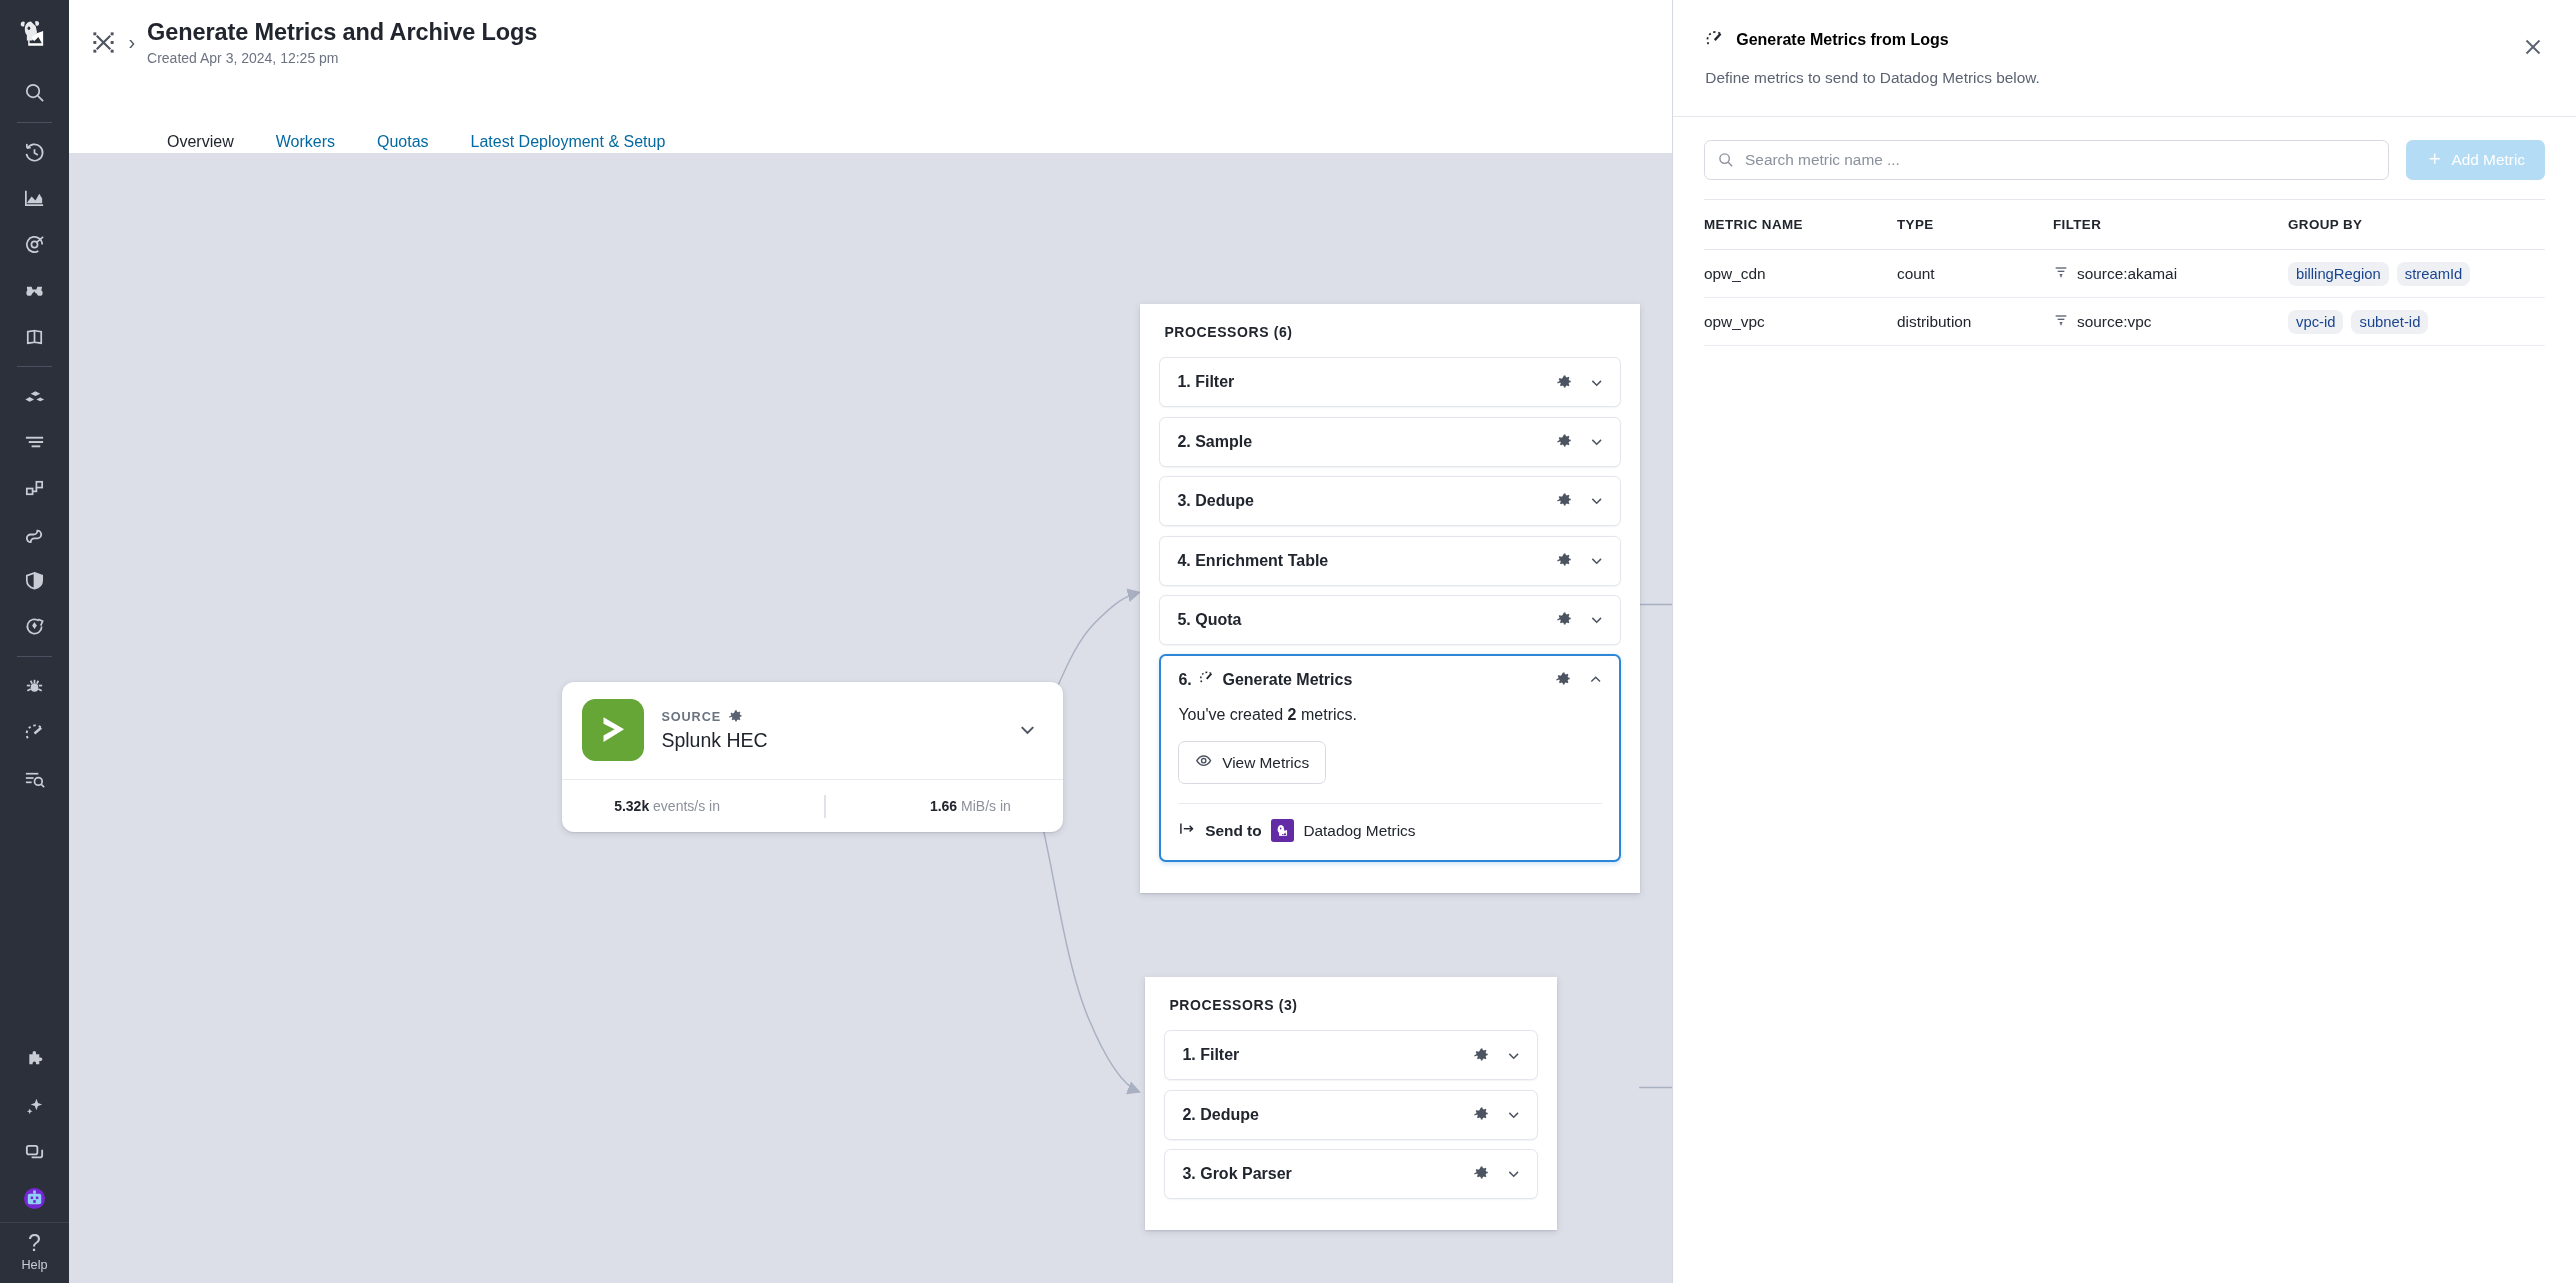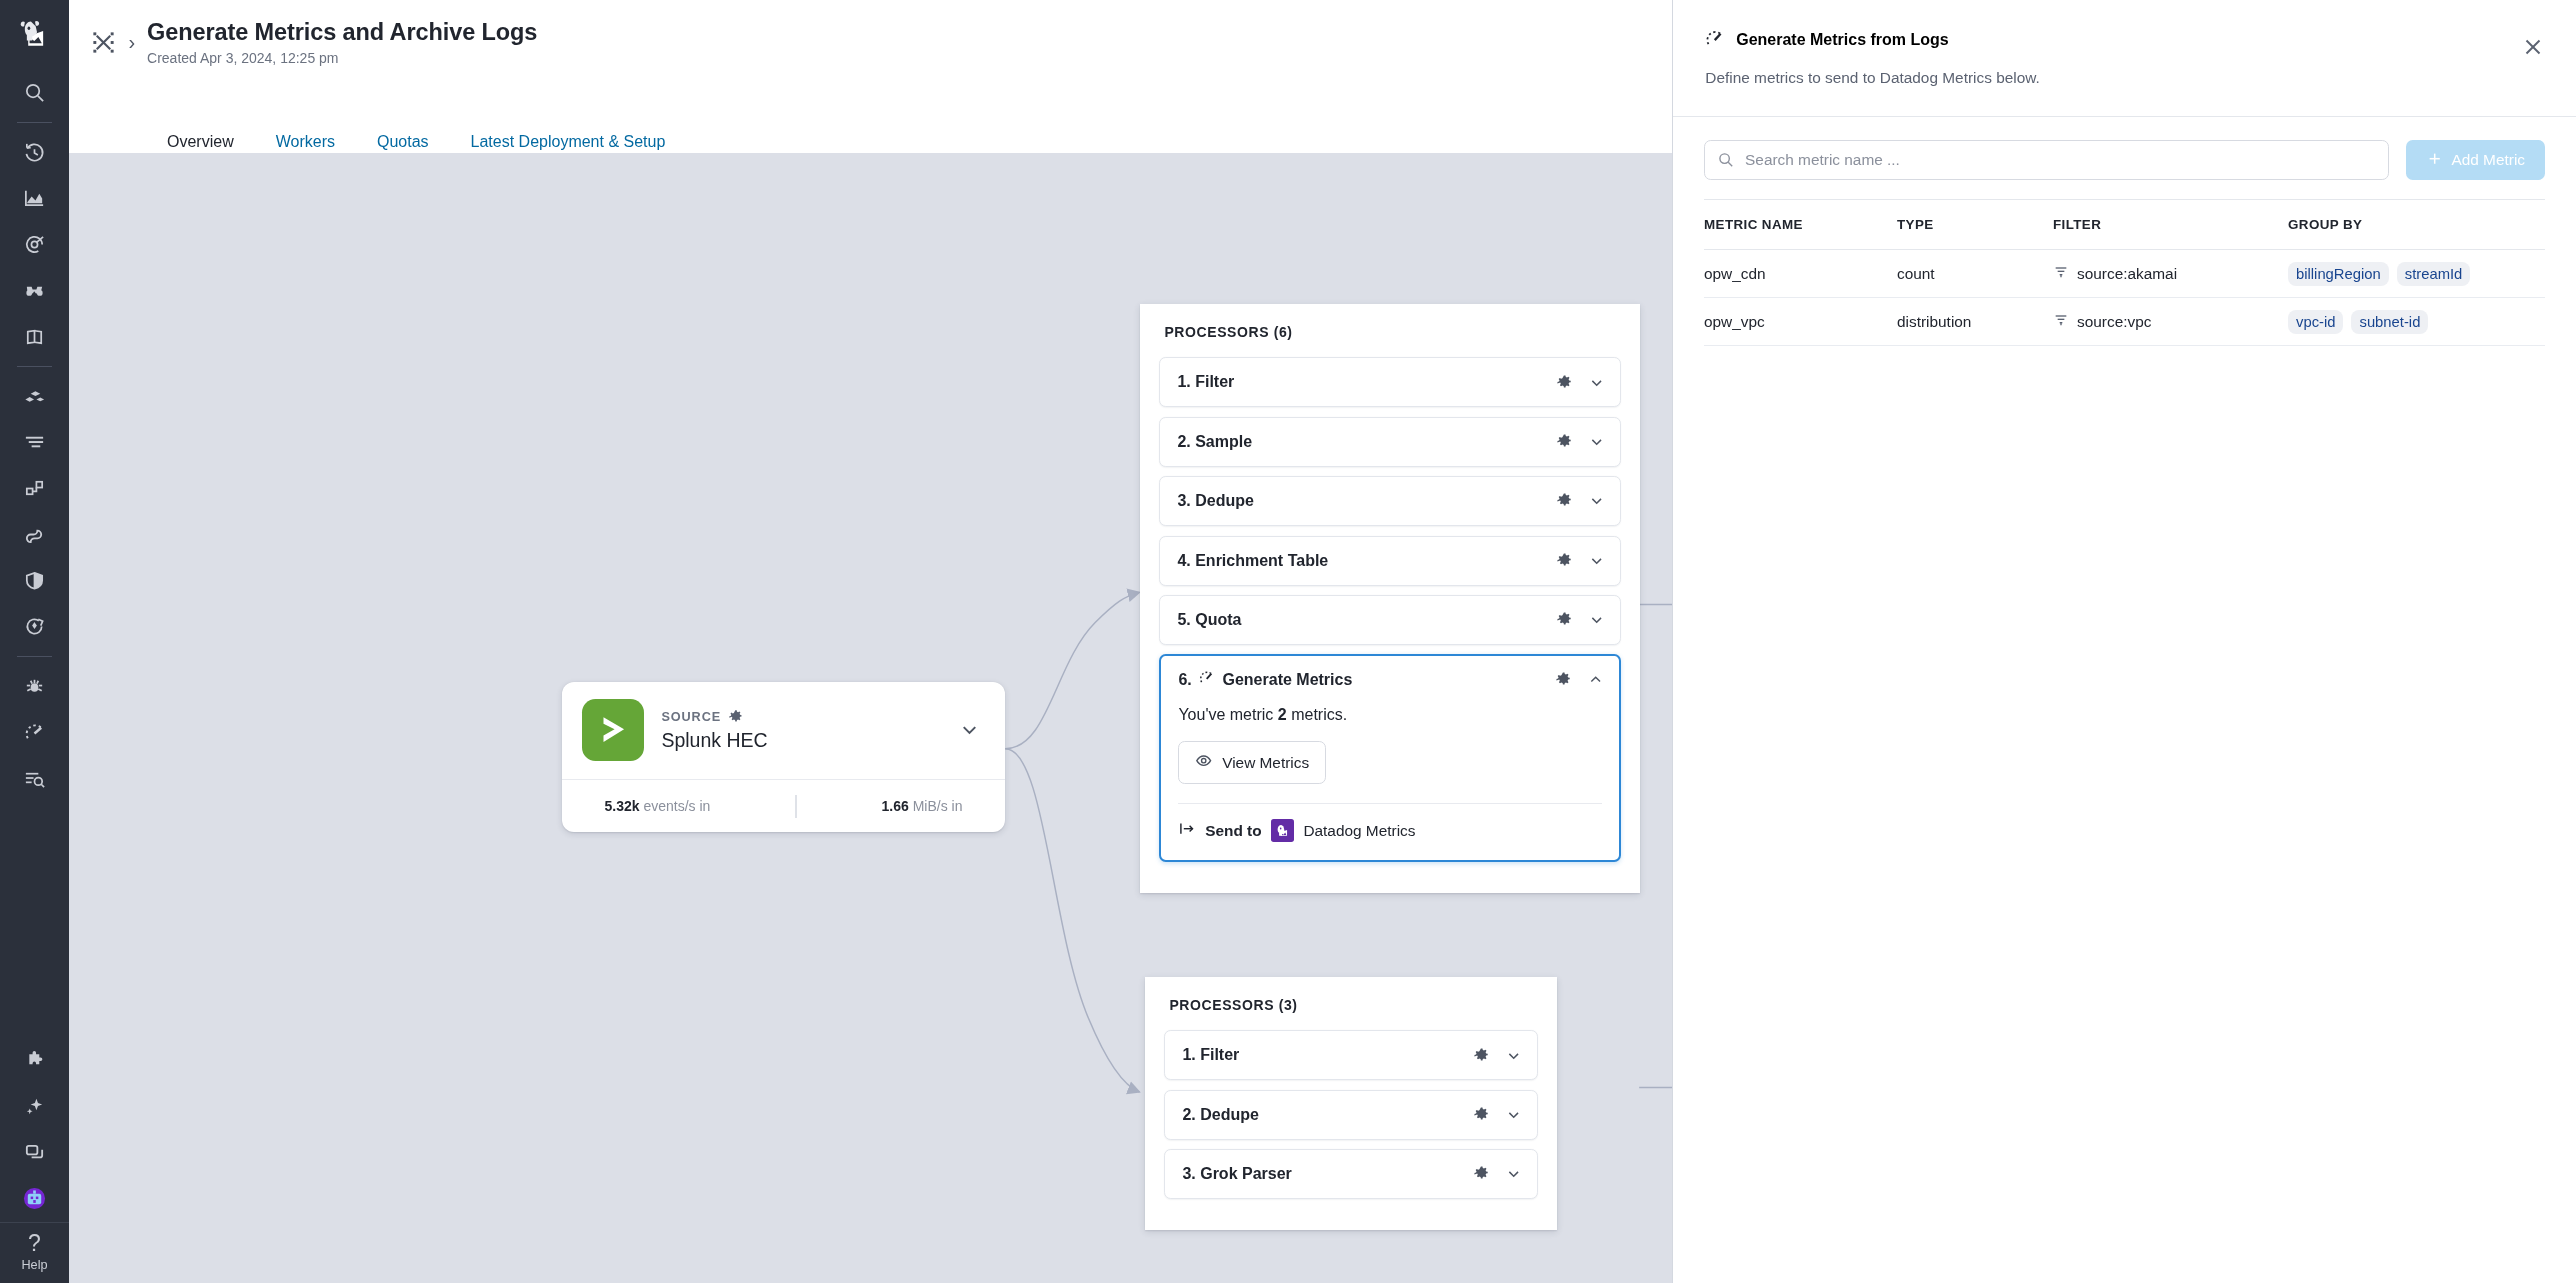--- a/index.html
+++ b/index.html
@@ -63,21 +63,21 @@
 
   
   .canvas {
     position: absolute; left: 0; top: 153px; width: 1603px; height: 1131px;
     background: #dcdfe7; overflow: hidden;
   }
   .canvas-svg { position: absolute; left: 0; top: 0; width: 1603px; height: 1131px; }
 
   
   .node-source {
-    position: absolute; left: 493px; top: 529px; width: 443px;
+    position: absolute; left: 493px; top: 529px; width: 501px;
     background: #fff; border-radius: 12px;
     box-shadow: 0 2px 6.7px rgba(40,50,70,.14), 0 0.7px 1.3px rgba(40,50,70,.10);
     z-index: 4;
   }
   .src-main { display: flex; align-items: center; padding: 17.4px 20px 17.4px 20px; gap: 17.4px; }
   .splunk-logo {
     width: 62px; height: 62px; border-radius: 13.4px; background: #65a637;
     flex: 0 0 62px; display: flex; align-items: center; justify-content: center;
   }
   .src-text { flex: 1 1 auto; display: flex; flex-direction: column; gap: 4px; }
@@ -558,21 +558,21 @@
               </span>
               <span class="chev">
                 <svg width="17.4" height="17.4" viewBox="0 0 24 24" fill="none" stroke="#4d5461" stroke-width="2">
                     <path d="M6 14.5 L12 8.5 L18 14.5"></path>
                   </svg>
               </span>
             </div>
           </div>
           <div class="proc-body">
             <div class="proc-desc">
-              <span>You've metric </span><b>2</b><span> metrics.</span>
+              <span>You've created </span><b>2</b><span> metrics.</span>
             </div>
             <button class="btn-ghost">
               <span>
                 <svg width="17.4" height="17.4" viewBox="0 0 24 24" fill="none" stroke="#4d5461" stroke-width="1.9">
                   <path d="M2.5 12 C5.5 7 8.8 5.5 12 5.5 C15.2 5.5 18.5 7 21.5 12 C18.5 17 15.2 18.5 12 18.5 C8.8 18.5 5.5 17 2.5 12 Z"></path>
                   <circle cx="12" cy="12" r="3"></circle>
                 </svg>
               </span>
               <span>View Metrics</span>
             </button>

